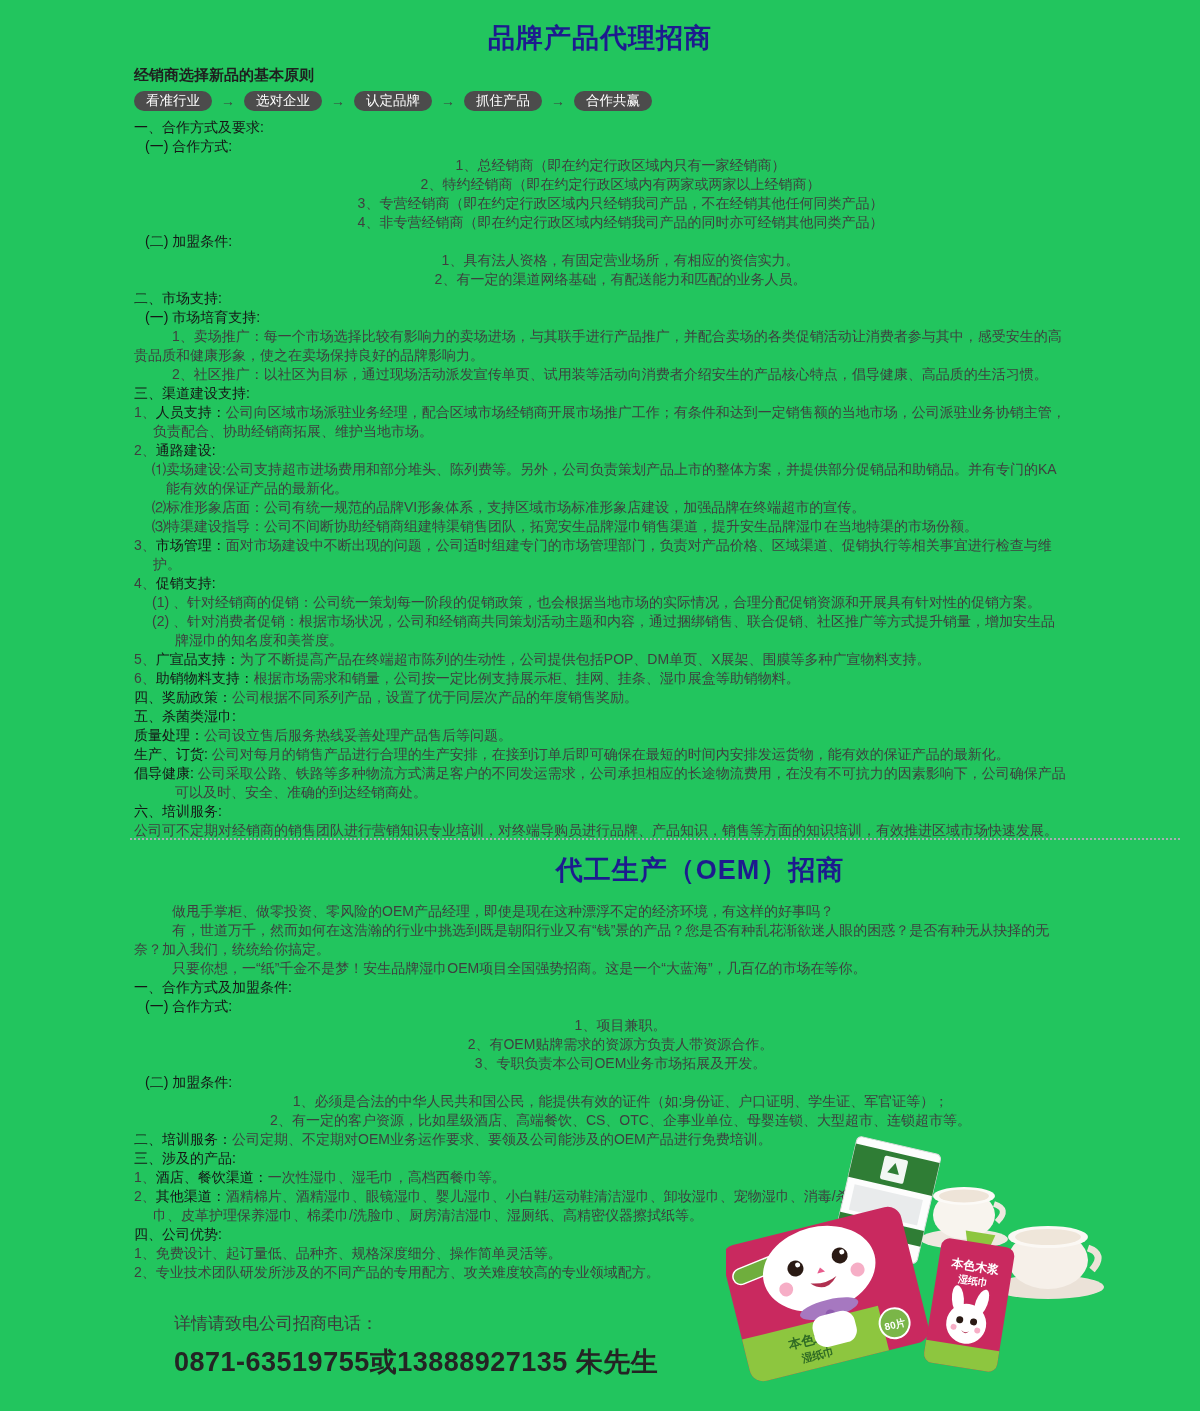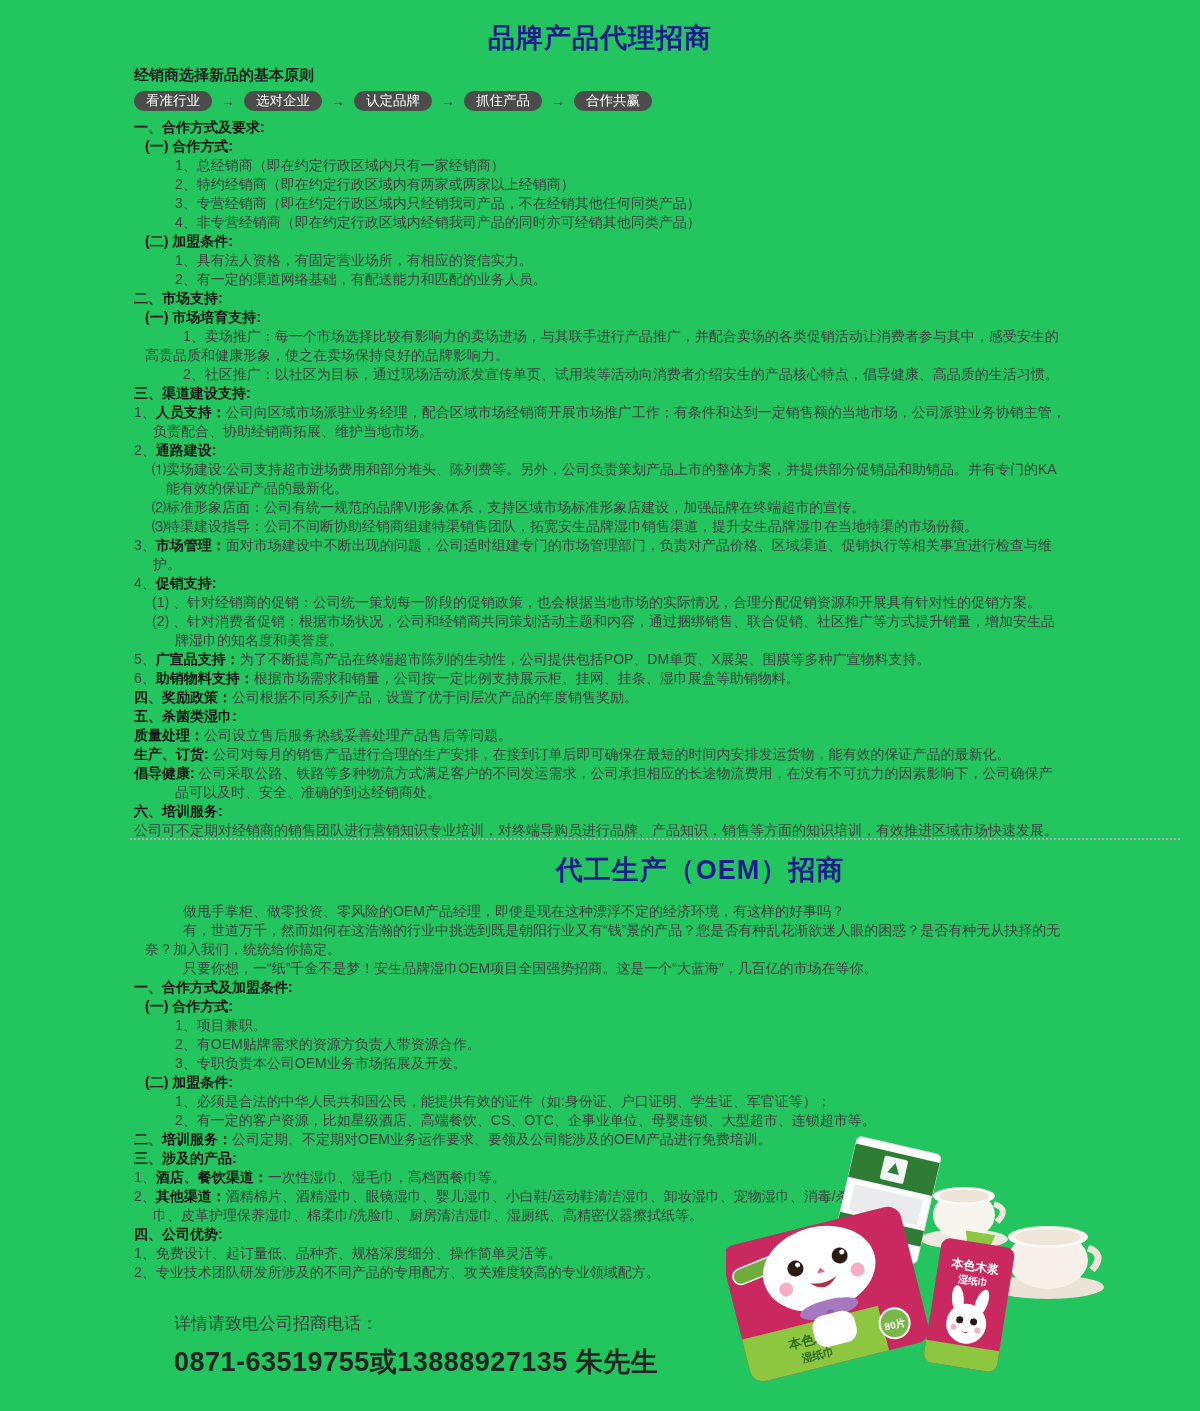--- a/index.html
+++ b/index.html
@@ -8,25 +8,25 @@
   .content{position:absolute;left:134px;width:932px;}
   .sec1{top:20px;}
   .sec2{top:852px;}
   .title{font-size:27px;font-weight:bold;color:#1d1b8e;text-align:center;margin:0 0 10px 0;letter-spacing:1px;}
   .title2{margin:0 0 14px 0;transform:translateX(100px);}
   .principle{font-size:15px;font-weight:bold;color:#1f1f1f;margin:0 0 6px 0;}
   .pill-row{display:flex;align-items:center;gap:9px;margin:0 0 7px 0;}
   .pill{background:#4c4c4c;color:#ffffff;font-size:13.5px;line-height:20px;padding:0 12px;border-radius:11px;white-space:nowrap;}
   .arrow{color:#3f3f3f;font-size:14px;}
   .line{font-size:14px;line-height:19px;color:#3f3f3f;}
-  .b{font-weight:bold;color:#161616;}
+  .b{font-weight:normal;color:#161616;}
   .h1{font-weight:bold;color:#161616;}
   .sub{padding-left:11px;}
-  .li3{padding-left:41px;}
-  .pind{text-indent:38px;margin-left:11px;}
+  .li3{padding-left:41px;text-align:center;}
+  .pind{text-indent:38px;}
   .hangA{padding-left:19px;text-indent:-19px;}
   .hangB{padding-left:32px;text-indent:-14px;}
   .hangC{padding-left:41px;text-indent:-23px;}
   .hangD{padding-left:41px;text-indent:-41px;}
   .w740{max-width:740px;}
   .divider{position:absolute;top:838px;left:130px;width:1050px;height:0;border-top:2px dotted #a9aeb4;}
   .contact{margin-top:30px;margin-left:40px;}
   .contact-label{font-size:17px;color:#3c3c3c;margin-bottom:9px;}
   .contact-phone{font-size:27px;font-weight:bold;color:#242424;letter-spacing:.5px;}
   .photo{position:absolute;left:726px;top:1136px;}

